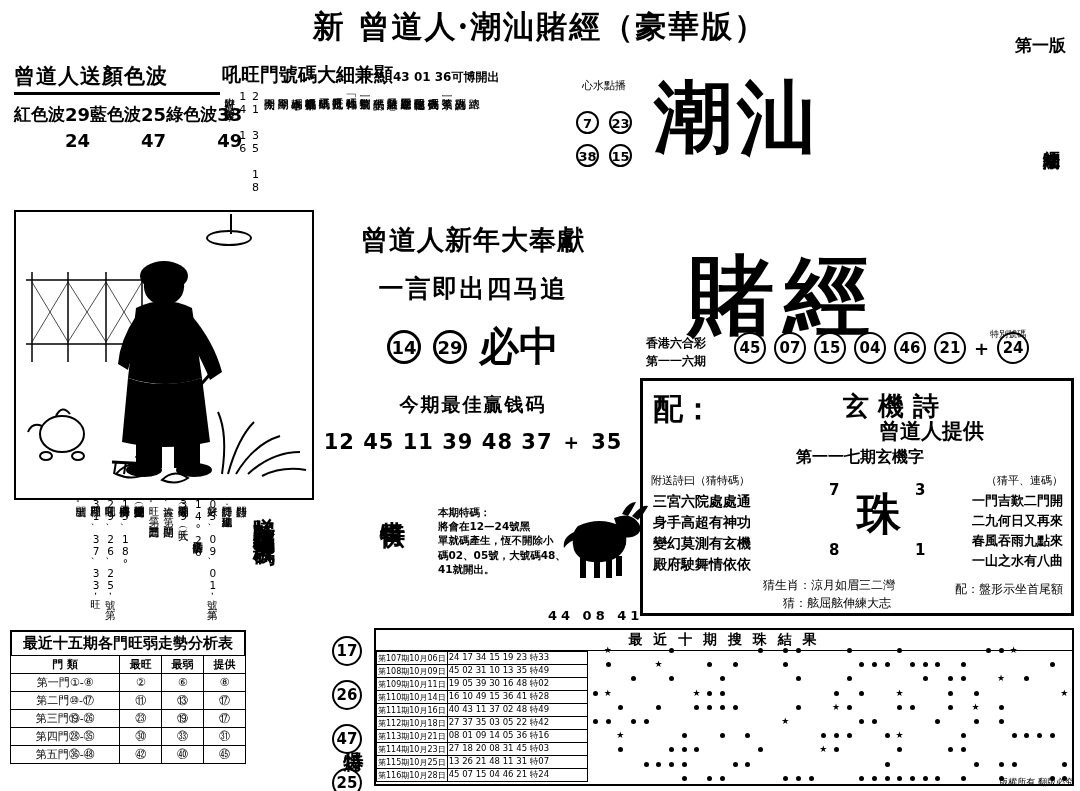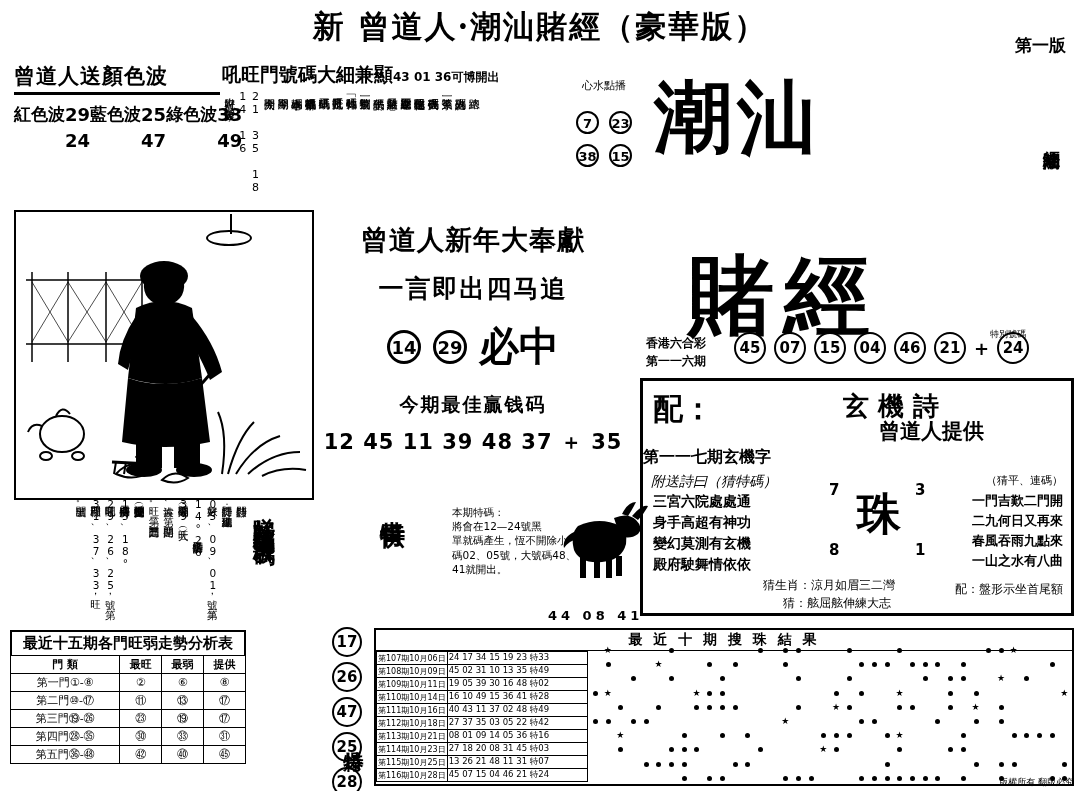--- a/index.html
+++ b/index.html
@@ -83,22 +83,22 @@
     text-align:center;font-size:15px;font-weight:bold;background:#fff;
   }
   #draw .plus { font-size:18px; font-weight:bold; }
   #draw .special { position:absolute; right:48px; top:0; font-size:9px; line-height:1.1; text-align:center;}
 
   
   #xuanji { left:640px; top:378px; width:434px; height:238px; border:3px solid #000; }
   #xuanji .hd { position:absolute; left:10px; top:8px; font-size:30px; font-weight:bold; font-family:"DejaVu Serif", serif;}
   #xuanji .hd2 { position:absolute; left:200px; top:8px; font-size:26px; font-weight:bold; font-family:"DejaVu Serif", serif;}
   #xuanji .hd3 { position:absolute; left:236px; top:36px; font-size:21px; font-weight:bold; font-family:"DejaVu Serif", serif;}
-  #xuanji .period { position:absolute; left:0; top:66px; width:434px; font-size:16px; font-weight:bold;}
-  #xuanji .leftnote { position:absolute; left:8px; top:92px; font-size:14px;font-style:italic; }
+  #xuanji .period { position:absolute; left:0; top:66px; width:434px; text-align:center; font-size:16px; font-weight:bold;}
+  #xuanji .leftnote { position:absolute; left:8px; top:92px; font-size:11px; }
   #xuanji .poem { position:absolute; left:10px; top:110px; font-size:14px; line-height:1.5; font-weight:bold;}
   #xuanji .zhu { position:absolute; left:196px; top:104px; width:80px; text-align:center;}
   #xuanji .zhu .big { font-size:44px; font-weight:bold; font-family:"DejaVu Serif", serif;}
   #xuanji .c7 { position:absolute; left:186px; top:100px; font-size:15px; font-weight:bold;}
   #xuanji .c3 { position:absolute; left:272px; top:100px; font-size:15px; font-weight:bold;}
   #xuanji .c8 { position:absolute; left:186px; top:160px; font-size:15px; font-weight:bold;}
   #xuanji .c1 { position:absolute; left:272px; top:160px; font-size:15px; font-weight:bold;}
   #xuanji .rightnote { position:absolute; right:8px; top:92px; font-size:11px; text-align:right;}
   #xuanji .rpoem { position:absolute; right:8px; top:110px; font-size:13px; line-height:1.55; text-align:right; font-weight:bold;}
   #xuanji .bot1 { position:absolute; left:120px; top:196px; font-size:12px;}
@@ -109,31 +109,31 @@
   #analysis { left:10px; top:630px; width:236px; }
   #analysis .cap { font-size:15px; font-weight:bold; text-align:center; border:2px solid #000; border-bottom:none; padding:2px 0;}
   #analysis table { border-collapse:collapse; width:100%; font-size:11px; }
   #analysis th, #analysis td { border:1px solid #000; text-align:center; padding:1px 0; height:17px;}
   #analysis th { font-weight:bold; }
 
   
   #hotcold { left:250px; top:500px; width:120px; height:285px; }
   #hotcold .v { writing-mode:vertical-rl; text-orientation:upright; font-size:22px; font-weight:bold; letter-spacing:3px; font-family:"DejaVu Serif", serif;}
   #hotcold .circles { position:absolute; right:0; top:122px; width:46px; text-align:center;}
-  #hotcold .bc { width:30px;height:30px;line-height:27px;border:2px solid #000;border-radius:50%;font-size:15px;font-weight:bold;margin:5px auto;}
+  #hotcold .bc { width:30px;height:30px;line-height:27px;border:2px solid #000;border-radius:50%;font-size:15px;font-weight:bold;margin:14px auto;}
   #hotcold .tebao { position:absolute; right:2px; top:236px; writing-mode:vertical-rl; text-orientation:upright; font-size:20px; font-weight:bold;}
 
   
   #vtexts { left:10px; top:498px; width:238px; height:128px; display:flex; gap:2px; justify-content:flex-end;}
   #vtexts .vc { writing-mode:vertical-rl; text-orientation:upright; font-size:10.5px; line-height:1.2;}
 
   
   #tegong { left:376px; top:500px; width:130px; height:120px;}
   #tegong .v { writing-mode:vertical-rl; text-orientation:upright; font-size:25px; font-weight:bold; font-family:"DejaVu Serif", serif; letter-spacing:2px;}
-  #benqi { left:452px; top:505px; width:130px; font-size:10.5px; line-height:1.35;}
+  #benqi { left:438px; top:505px; width:130px; font-size:10.5px; line-height:1.35;font-weight:bold;}
   #goat { left:556px; top:500px; width:100px; height:80px;}
   #goatnums { left:548px; top:608px; font-size:13px; font-weight:bold; letter-spacing:4px;}
 
   
   #results { left:374px; top:628px; width:700px; height:158px; border:2px solid #000;}
   #results .cap { font-size:14px; font-weight:bold; text-align:center; border-bottom:1px solid #000; padding:1px 0; letter-spacing:3px;}
   #results table { border-collapse:collapse; width:212px; font-size:8.5px; }
   #results td { border:1px solid #000; padding:0 1px; height:12.4px; white-space:nowrap;}
   #results .lbl { width:66px; font-size:8px;}
   #dots { position:absolute; left:214px; top:14px; width:482px; height:142px;}

